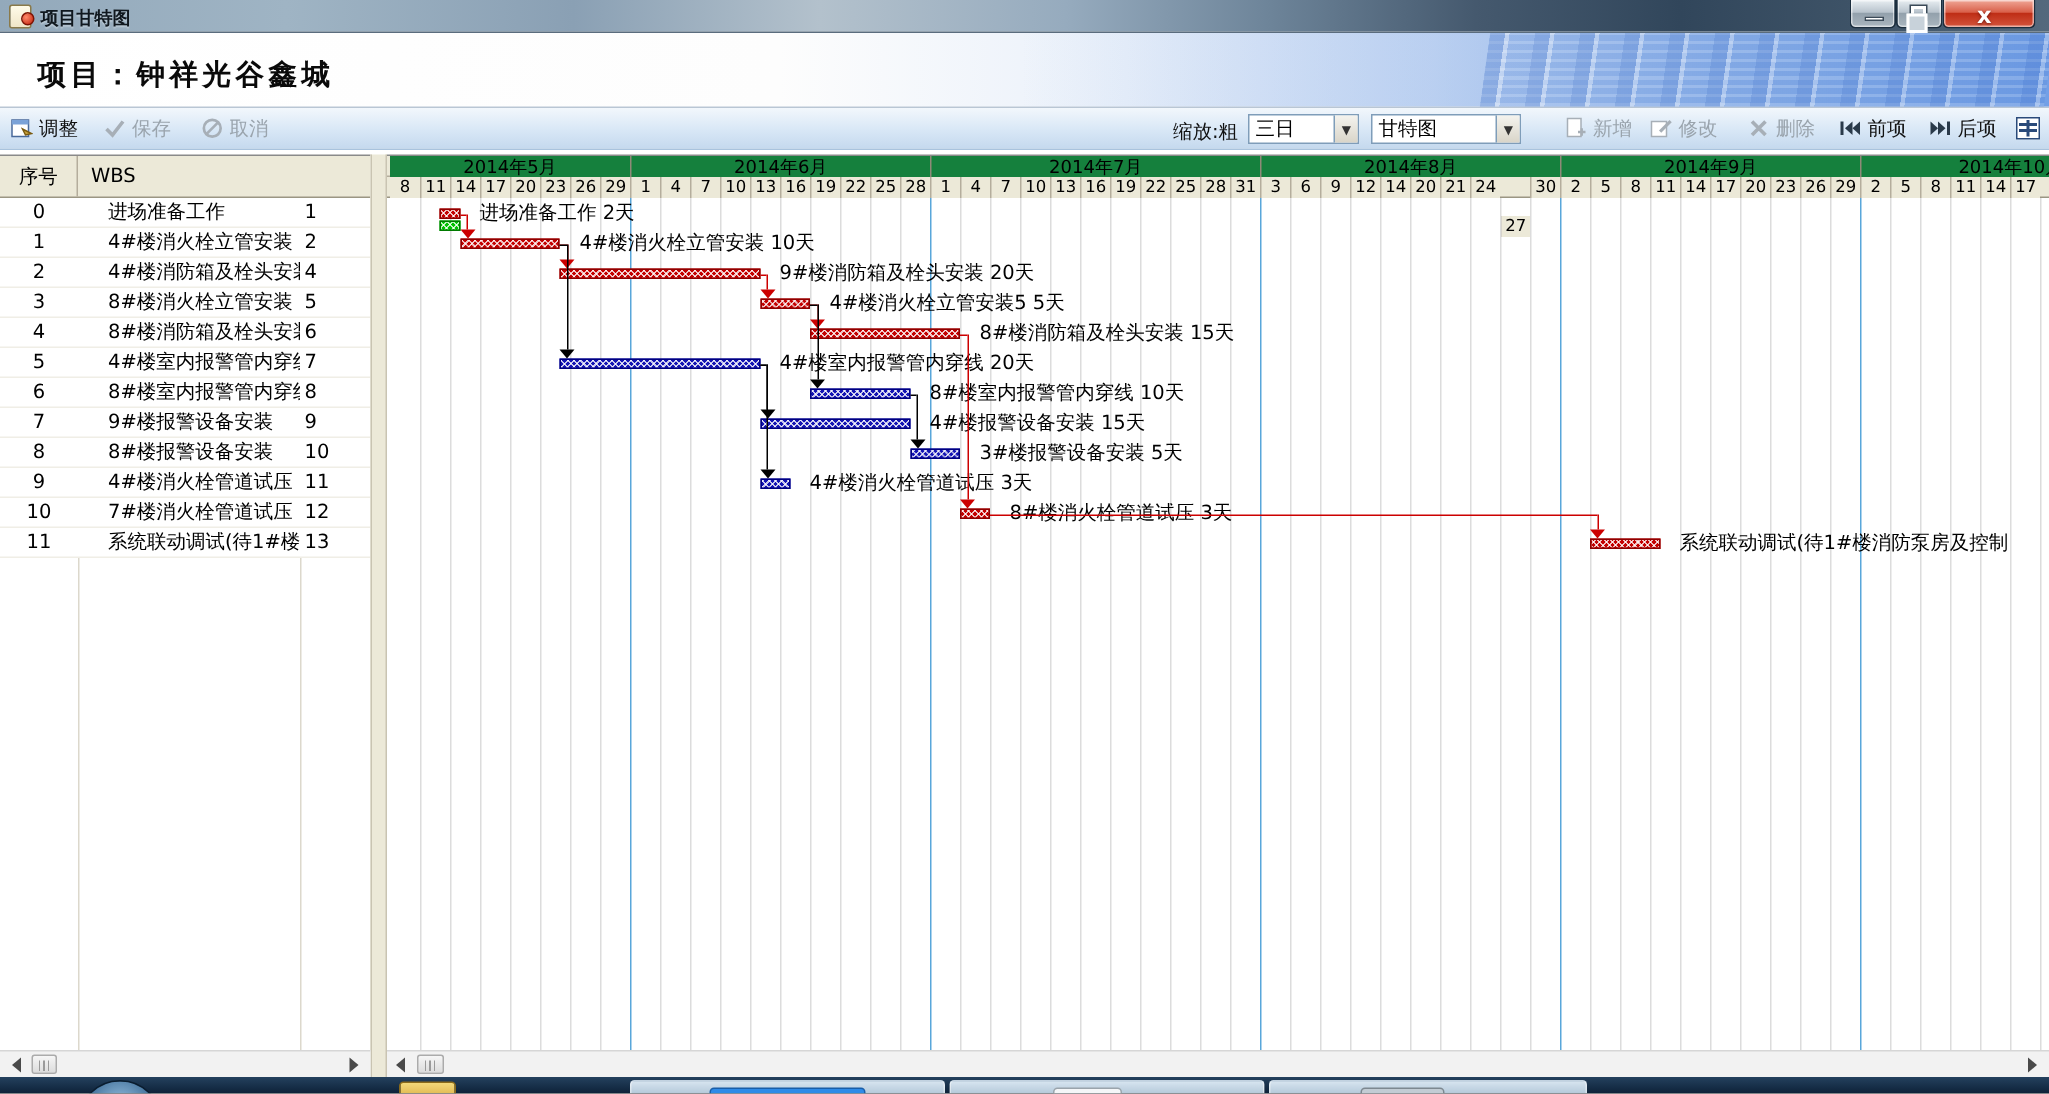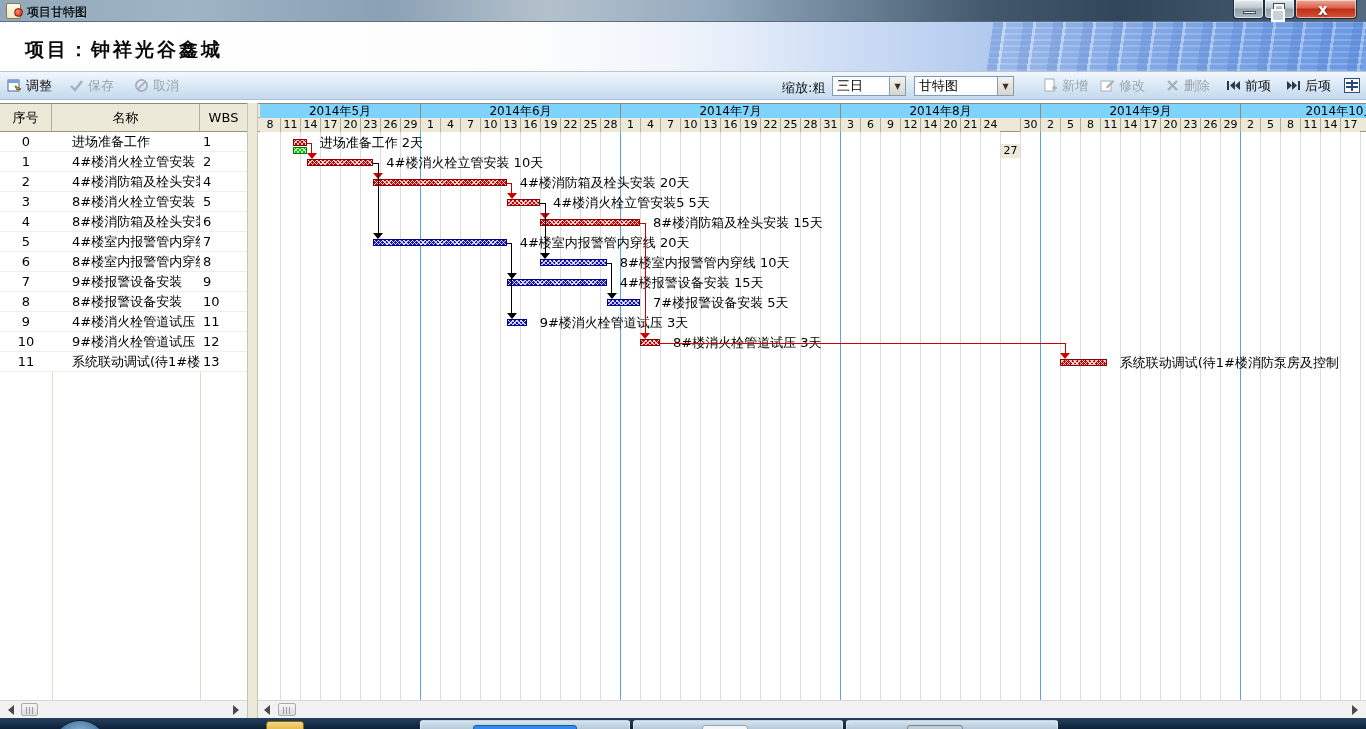--- a/index.html
+++ b/index.html
@@ -60,21 +60,21 @@
   .thead .hc{height:100%;display:flex;align-items:center;justify-content:center;font-size:13px;border-right:1px solid #b4ad9c;}
   .tcol-line{position:absolute;top:28px;width:1px;height:569px;background:#dcd8cc;}
   .trow{position:absolute;left:0;width:247px;height:20px;display:flex;border-bottom:1px solid #f0eee6;background:#fff;}
   .trow .c-seq{width:52px;text-align:center;font-size:13px;line-height:19px;}
   .trow .c-name{width:148px;font-size:13px;line-height:19px;padding-left:20px;white-space:nowrap;overflow:hidden;}
   .trow .c-wbs{width:47px;font-size:13px;line-height:19px;padding-left:3px;white-space:nowrap;overflow:hidden;}
   .splitter{left:247px;top:103px;width:11px;height:615px;background:#ece9d8;border-left:1px solid #c9c4b2;border-right:1px solid #c9c4b2;}
 
   .chartpane{left:258px;top:103px;width:1108px;height:597px;background:#fff;border-top:1px solid #8a8a8a;overflow:hidden;}
   .mrow{position:absolute;left:0;top:0;height:14px;width:1200px;background:#ece9d8;border-bottom:1px solid #b4ad9c;}
-  .mcell{position:absolute;top:0;height:14px;background:#7dd3fc;border-left:1px solid #8f8a78;
+  .mcell{position:absolute;top:0;height:14px;background:#15803d;border-left:1px solid #8f8a78;
      font-size:12px;text-align:center;line-height:14px;overflow:hidden;white-space:nowrap;}
   .drow{position:absolute;left:0;top:14px;height:14px;width:1200px;background:#ece9d8;border-bottom:1px solid #9b9683;}
   .dcell{position:absolute;top:0;height:14px;border-left:1px solid #b4ad9c;font-size:11px;text-align:center;line-height:14px;background:#ece9d8;}
   .gridv{position:absolute;top:28px;width:1px;height:569px;background:#dcdcdc;}
   .gridv.blue{background:#58a6da;}
 
   .bar{position:absolute;height:7px;border:1px solid;
     background-image:repeating-linear-gradient(45deg,rgba(255,255,255,.75) 0 1px,rgba(255,255,255,0) 1px 3px),
                      repeating-linear-gradient(-45deg,rgba(255,255,255,.75) 0 1px,rgba(255,255,255,0) 1px 3px);}
   .bar.red{border-color:#8e0000;background-color:#c40000;}
@@ -201,21 +201,20 @@
     <div class="abs" style="left:1344px;top:6px;width:16px;height:15px;border:1px solid #2a4a7a;background:#fff;">
       <div style="position:absolute;left:1px;right:1px;top:3px;height:2px;background:#2a4a7a;"></div>
       <div style="position:absolute;left:1px;right:1px;top:7px;height:2px;background:#2a4a7a;"></div>
       <div style="position:absolute;left:6px;top:1px;bottom:1px;width:2px;background:#2a4a7a;"></div>
     </div>
   </div>
 
   <div class="abs tablepane">
     <div class="thead">
       <div class="hc" style="width:52px;">序号</div>
-      <div class="hc" style="width:148px;">名称</div>
       <div class="hc" style="width:47px;border-right:none;">WBS</div>
     </div>
     <div class="tcol-line" style="left:52px;"></div>
     <div class="tcol-line" style="left:200px;"></div>
     <div id="table-rows">
         <div class="trow" style="top: 28px;">
           <div class="c-seq">0</div>
           <div class="c-name">进场准备工作</div>
           <div class="c-wbs">1</div>
         </div>
@@ -259,21 +258,21 @@
           <div class="c-name">8#楼报警设备安装</div>
           <div class="c-wbs">10</div>
         </div>
         <div class="trow" style="top: 208px;">
           <div class="c-seq">9</div>
           <div class="c-name">4#楼消火栓管道试压</div>
           <div class="c-wbs">11</div>
         </div>
         <div class="trow" style="top: 228px;">
           <div class="c-seq">10</div>
-          <div class="c-name">9#楼消火栓管道试压</div>
+          <div class="c-name">7#楼消火栓管道试压</div>
           <div class="c-wbs">12</div>
         </div>
         <div class="trow" style="top: 248px;">
           <div class="c-seq">11</div>
           <div class="c-name">系统联动调试(待1#楼消防泵房及控制</div>
           <div class="c-wbs">13</div>
         </div>
       </div>
   </div>
 
@@ -401,35 +400,35 @@
         <div class="gridv blue" style="left: 362px;"></div>
         <div class="gridv blue" style="left: 582px;"></div>
         <div class="gridv blue" style="left: 782px;"></div>
         <div class="gridv blue" style="left: 982px;"></div>
         <div class="bar red" style="left: 35.3333px; top: 35px; width: 13.3333px;"></div>
         <div class="bar green" style="left: 35.3333px; top: 43px; width: 13.3333px;"></div>
         <div class="blabel" style="left: 61.6667px; top: 32px;">进场准备工作 2天</div>
         <div class="bar red" style="left: 48.6667px; top: 55px; width: 66.6667px;"></div>
         <div class="blabel" style="left: 128.333px; top: 52px;">4#楼消火栓立管安装 10天</div>
         <div class="bar red" style="left: 115.333px; top: 75px; width: 133.333px;"></div>
-        <div class="blabel" style="left: 261.667px; top: 72px;">4#楼消防箱及栓头安装 20天</div>
+        <div class="blabel" style="left: 261.667px; top: 72px;">9#楼消防箱及栓头安装 20天</div>
         <div class="bar red" style="left: 248.667px; top: 95px; width: 33.3333px;"></div>
         <div class="blabel" style="left: 295px; top: 92px;">4#楼消火栓立管安装5 5天</div>
         <div class="bar red" style="left: 282px; top: 115px; width: 100px;"></div>
         <div class="blabel" style="left: 395px; top: 112px;">8#楼消防箱及栓头安装 15天</div>
         <div class="bar blue" style="left: 115.333px; top: 135px; width: 133.333px;"></div>
         <div class="blabel" style="left: 261.667px; top: 132px;">4#楼室内报警管内穿线 20天</div>
         <div class="bar blue" style="left: 282px; top: 155px; width: 66.6667px;"></div>
         <div class="blabel" style="left: 361.667px; top: 152px;">8#楼室内报警管内穿线 10天</div>
         <div class="bar blue" style="left: 248.667px; top: 175px; width: 100px;"></div>
         <div class="blabel" style="left: 361.667px; top: 172px;">4#楼报警设备安装 15天</div>
         <div class="bar blue" style="left: 348.667px; top: 195px; width: 33.3333px;"></div>
-        <div class="blabel" style="left: 395px; top: 192px;">7#楼报警设备安装 5天</div>
+        <div class="blabel" style="left: 395px; top: 192px;">3#楼报警设备安装 5天</div>
         <div class="bar blue" style="left: 248.667px; top: 215px; width: 20px;"></div>
-        <div class="blabel" style="left: 281.667px; top: 212px;">9#楼消火栓管道试压 3天</div>
+        <div class="blabel" style="left: 281.667px; top: 212px;">4#楼消火栓管道试压 3天</div>
         <div class="bar red" style="left: 382px; top: 235px; width: 20px;"></div>
         <div class="blabel" style="left: 415px; top: 232px;">8#楼消火栓管道试压 3天</div>
         <div class="bar red" style="left: 802px; top: 255px; width: 46.6667px;"></div>
         <div class="blabel" style="left: 861.667px; top: 252px;">系统联动调试(待1#楼消防泵房及控制</div>
         <div class="lnk" style="left: 48.6667px; top: 38.5px; width: 4.5px; height: 1px; background: rgb(204, 0, 0);"></div>
         <div class="lnk" style="left: 53.1667px; top: 38.5px; width: 1px; height: 10.5px; background: rgb(204, 0, 0);"></div>
         <div class="arrow" style="left: 48.6667px; top: 49px; border-top-color: rgb(204, 0, 0);"></div>
         <div class="lnk" style="left: 115.333px; top: 58.5px; width: 4.5px; height: 1px; background: rgb(204, 0, 0);"></div>
         <div class="lnk" style="left: 119.833px; top: 58.5px; width: 1px; height: 10.5px; background: rgb(204, 0, 0);"></div>
         <div class="arrow" style="left: 115.333px; top: 69px; border-top-color: rgb(204, 0, 0);"></div>

